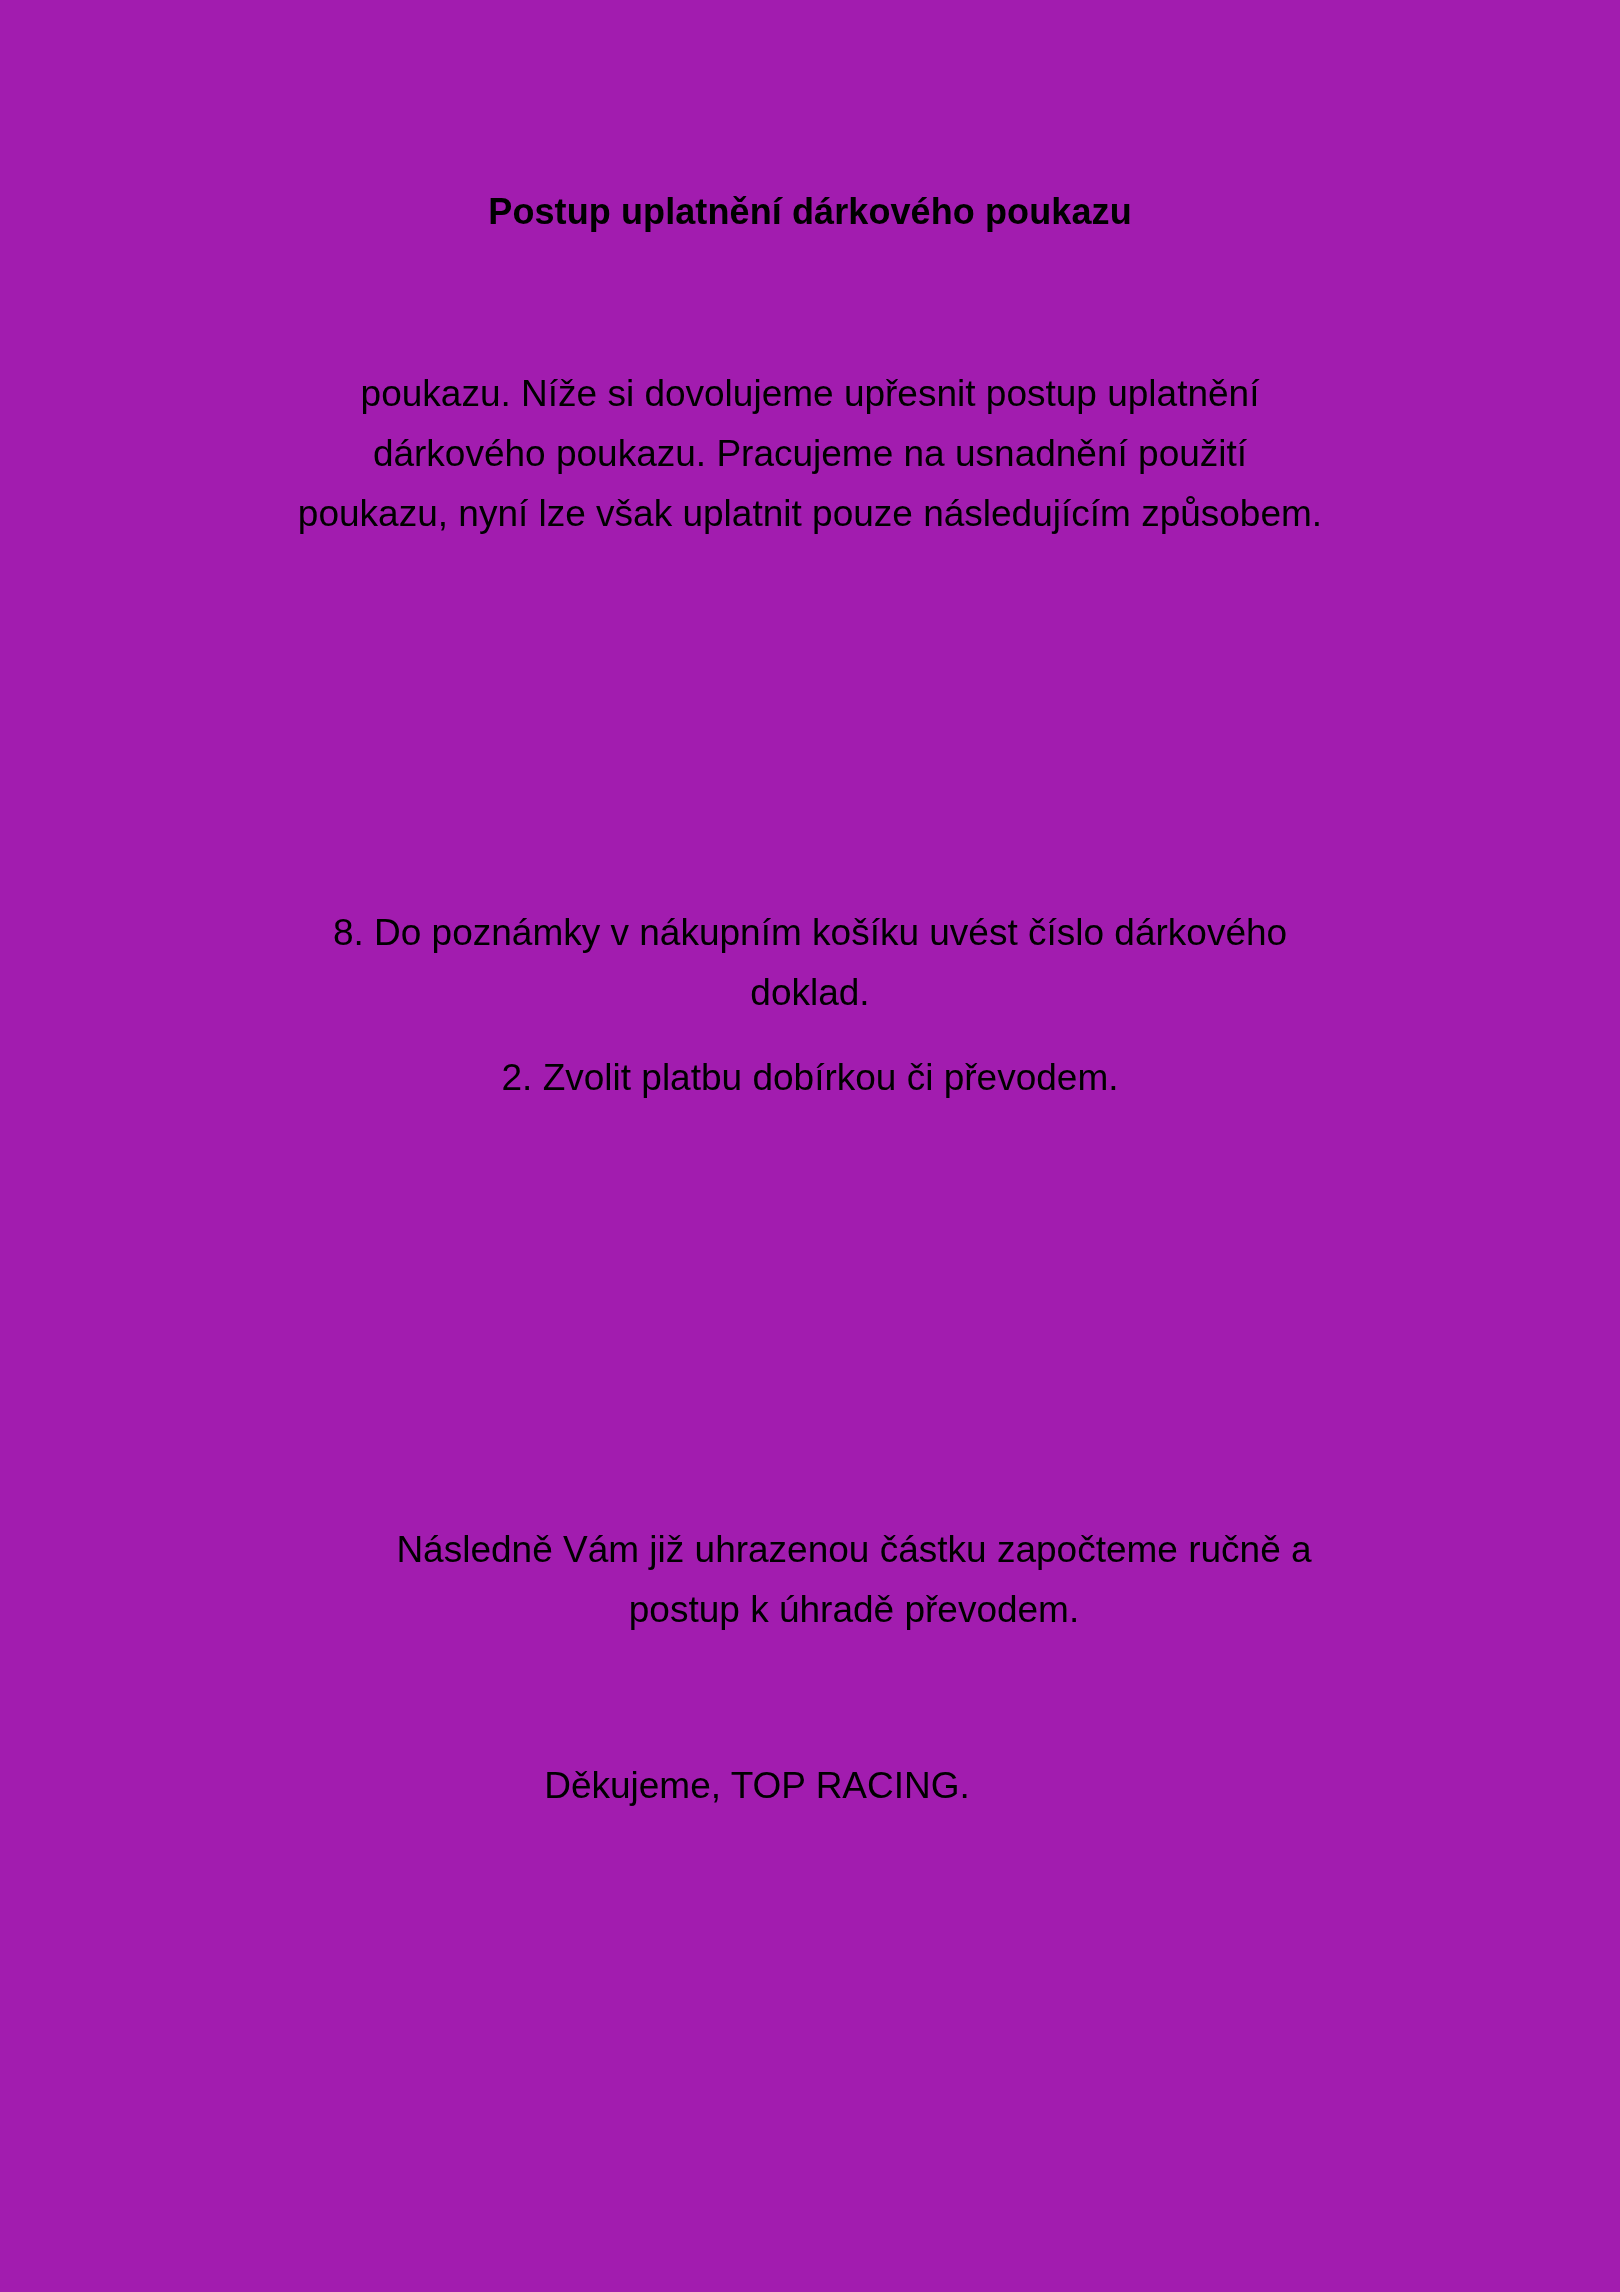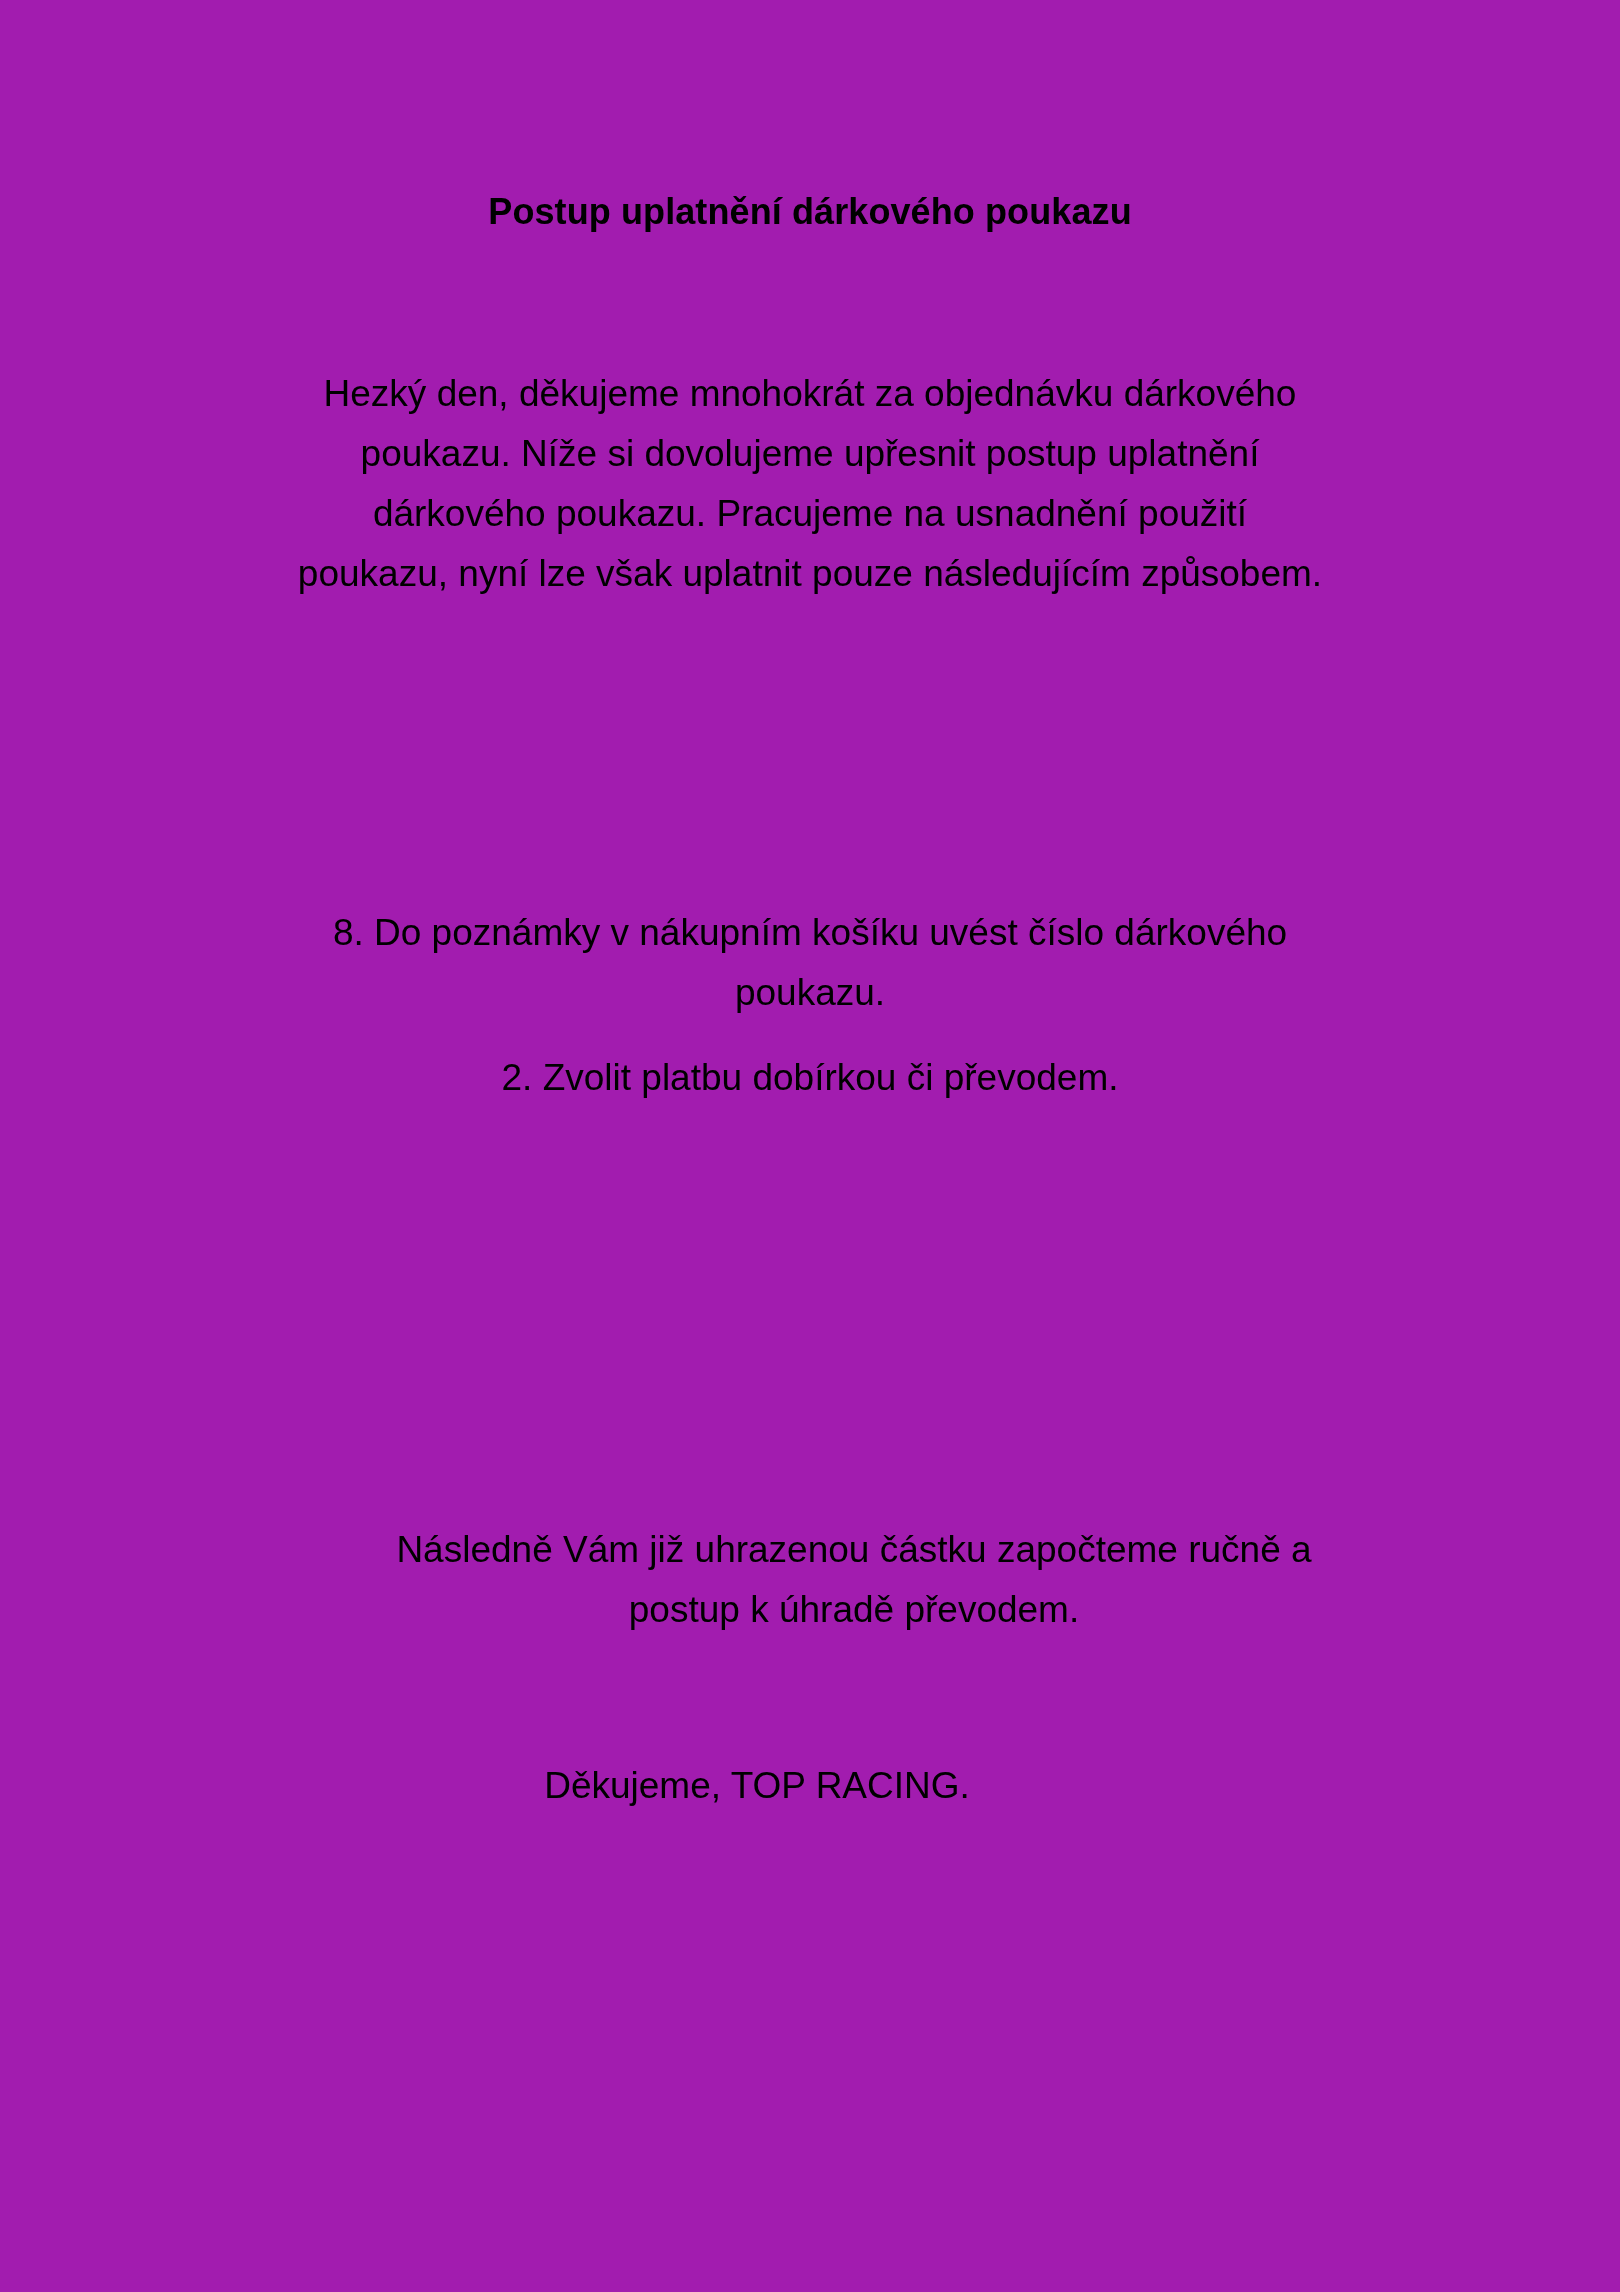--- a/index.html
+++ b/index.html
@@ -81,29 +81,28 @@
 </style>
 </head>
 <body>
 
 <div class="page">
   <div class="content">
 
     <h1 class="doc-title">Postup uplatnění dárkového poukazu</h1>
 
     <div class="text-block intro-paragraph">
-      <span class="text-line">Hezký den, děkujeme mnohokrát za objednávku dárkového</span>
       <span class="text-line">poukazu. Níže si dovolujeme upřesnit postup uplatnění</span>
       <span class="text-line">dárkového poukazu. Pracujeme na usnadnění použití</span>
       <span class="text-line">poukazu, nyní lze však uplatnit pouze následujícím způsobem.</span>
     </div>
 
     <div class="text-block step-item-1">
       <span class="text-line">8. Do poznámky v nákupním košíku uvést číslo dárkového</span>
-      <span class="text-line">poukazu.</span>
+      <span class="text-line">doklad.</span>
     </div>
 
     <div class="text-block step-item-2">
       <span class="text-line">2. Zvolit platbu dobírkou či převodem.</span>
     </div>
 
     <div class="text-block closing-paragraph">
       <span class="text-line">Následně Vám již uhrazenou částku započteme ručně a</span>
       <span class="text-line">postup k úhradě převodem.</span>
     </div>

